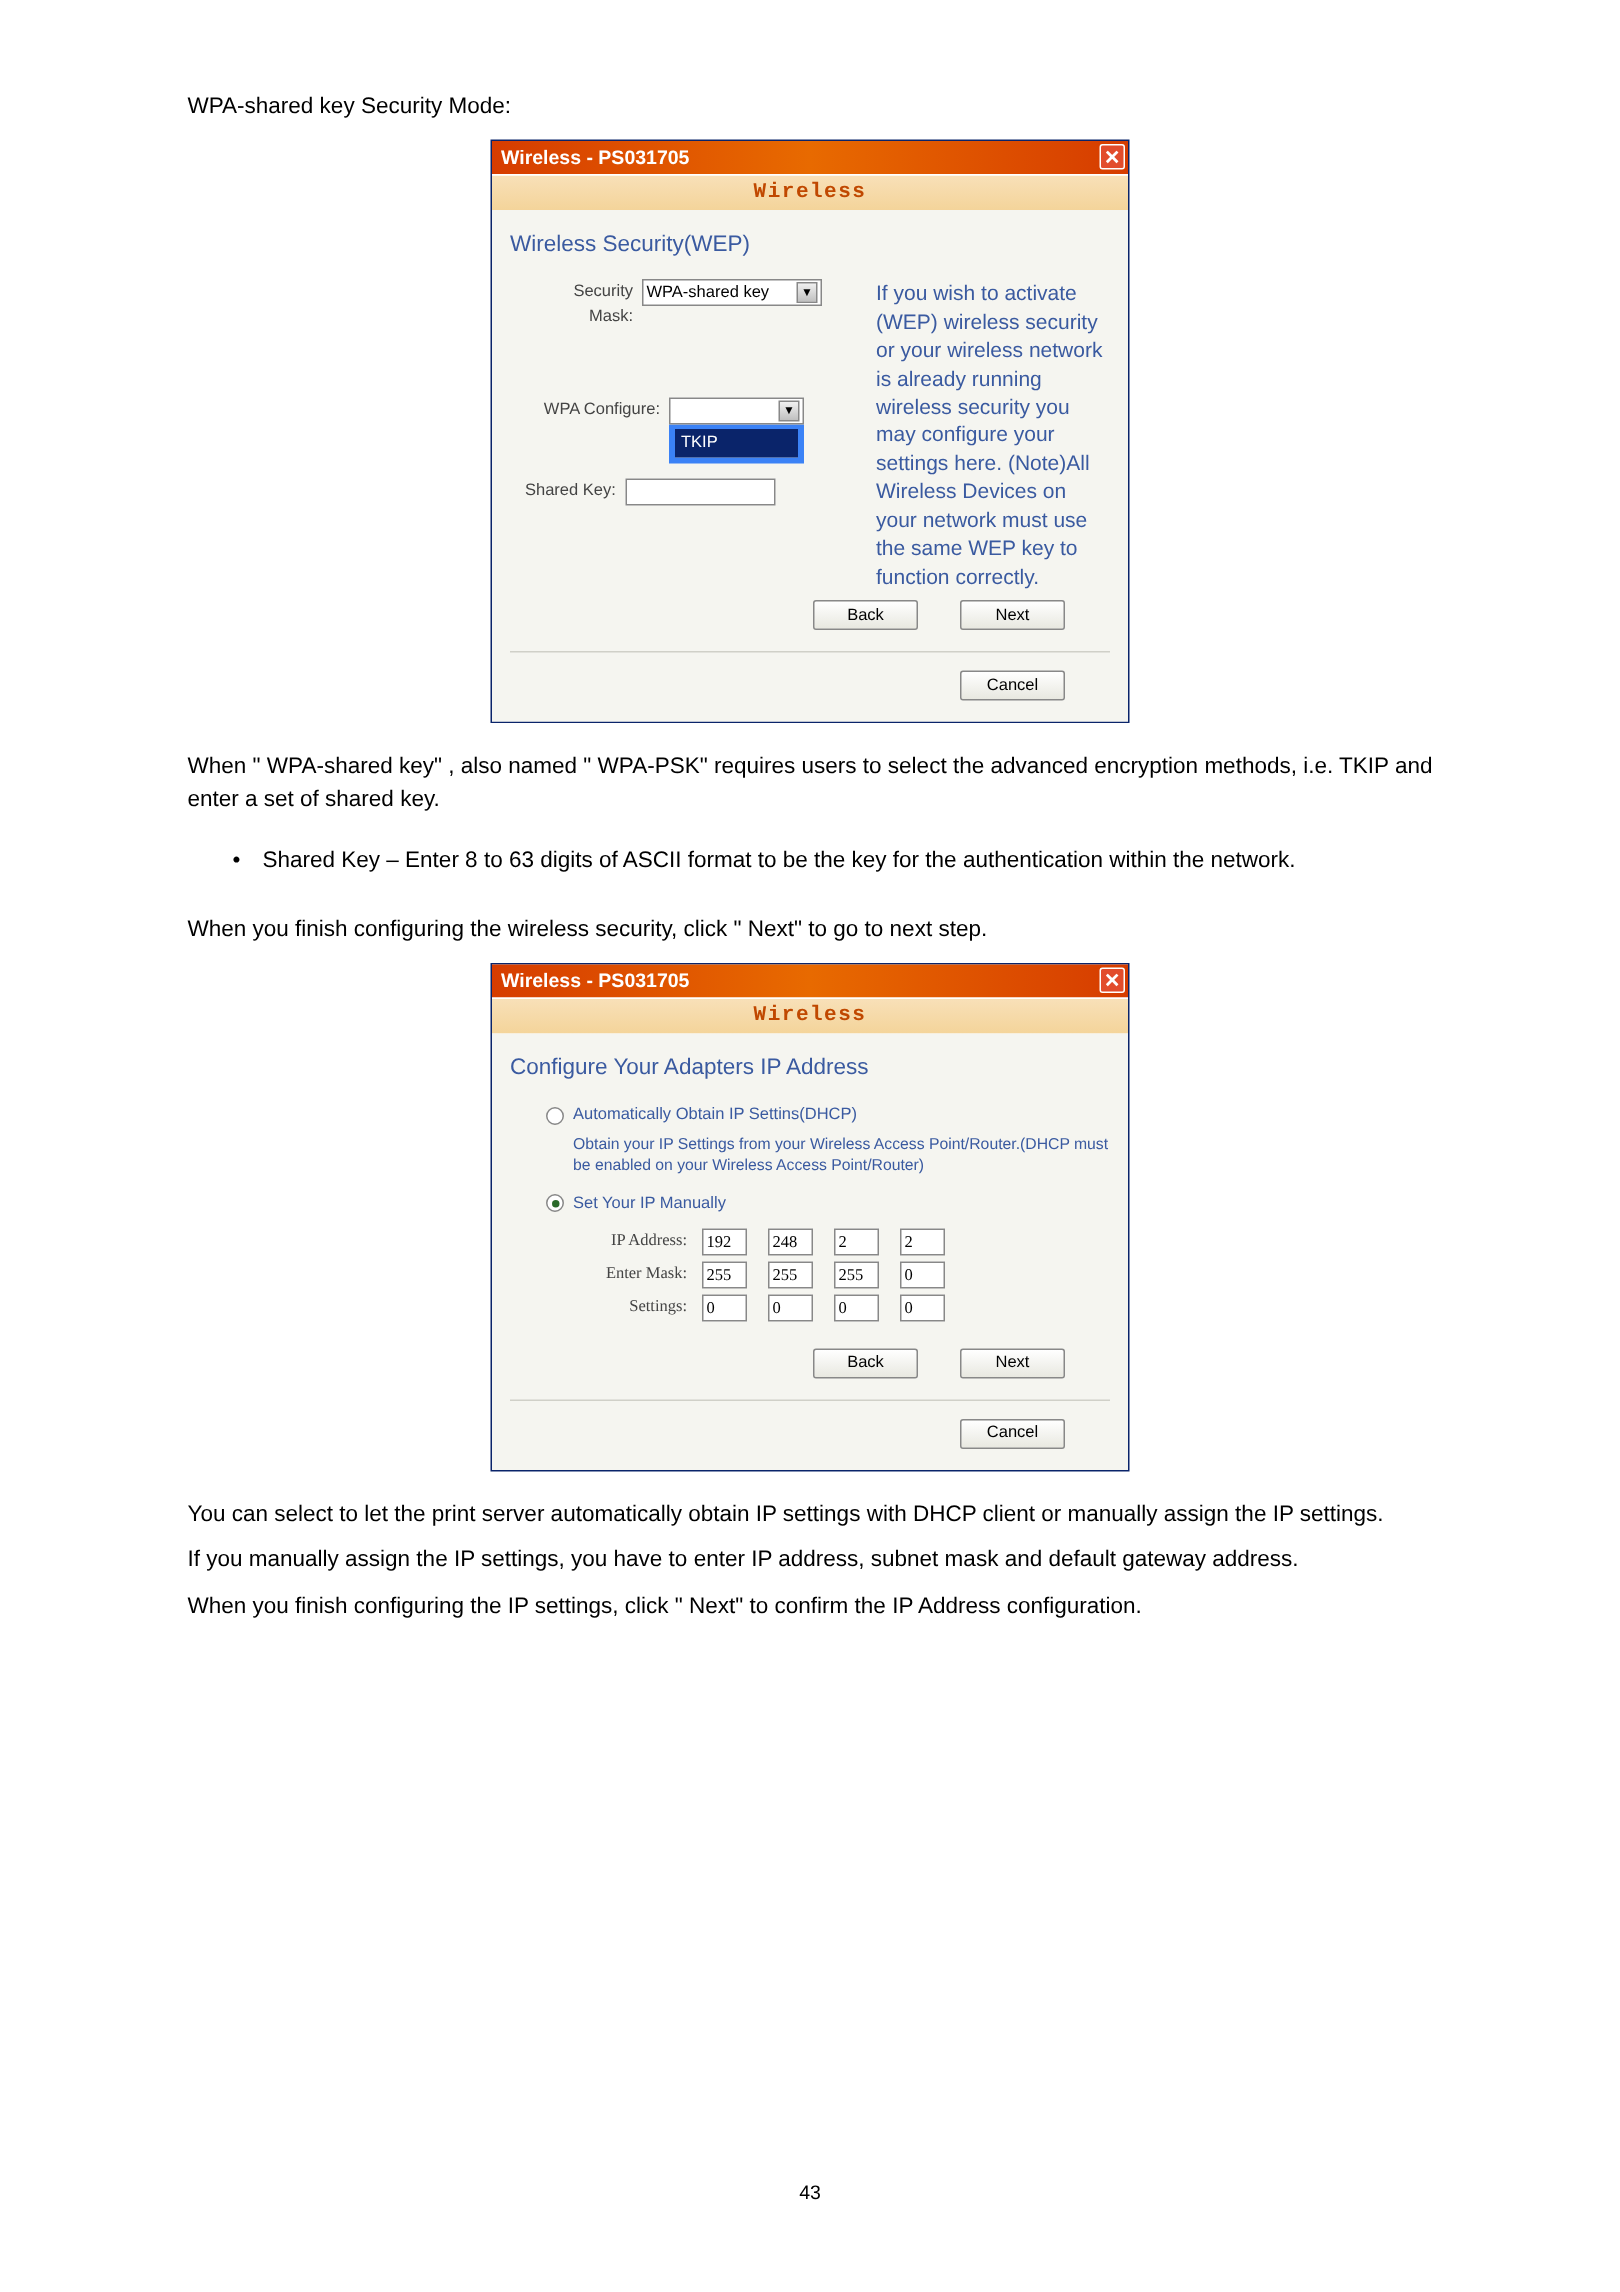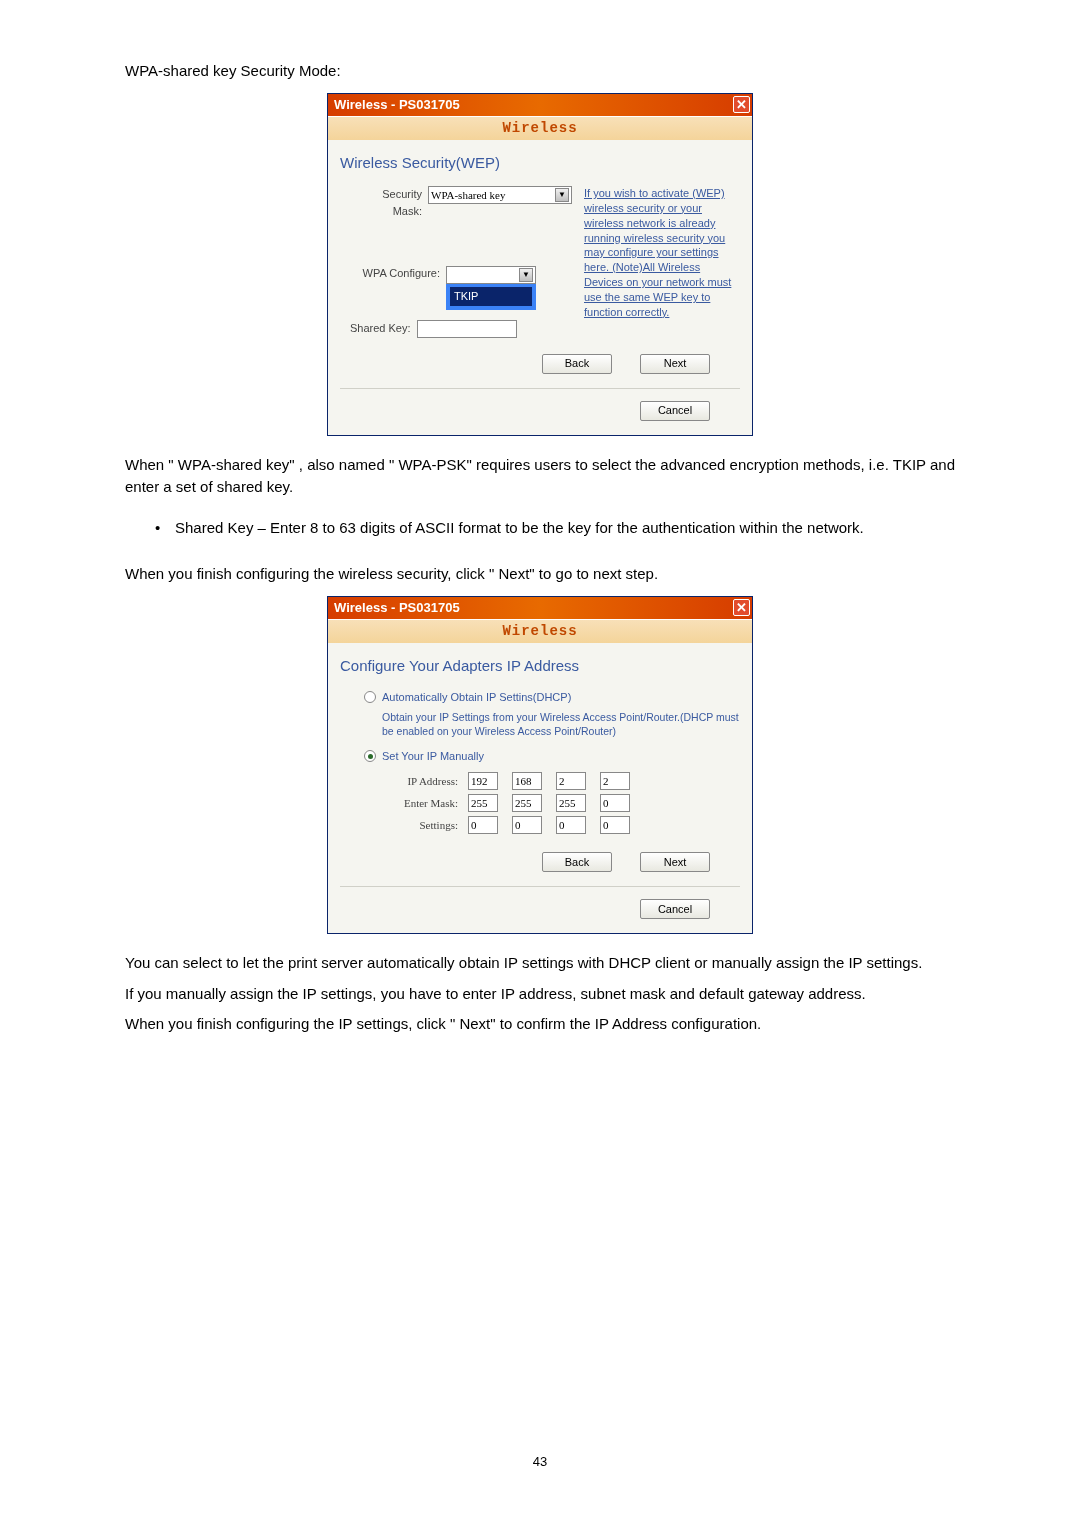--- a/index.html
+++ b/index.html
@@ -130,24 +130,23 @@
       border: 1px solid #888;
       background: #fff;
       height: 18px;
       font-size: 11px;
       padding: 0 2px;
       width: 30px;
       text-align: left;
     }
     .help-text {
       color: #3a5aa0;
-      font-size: 11px;
+      font-size: 14px;
       line-height: 1.35;
       width: 160px;
-      text-decoration: underline;
     }
     .button-row {
       display: flex;
       justify-content: flex-end;
       gap: 28px;
       padding: 6px 30px 14px 0;
     }
     .footer-row {
       border-top: 1px solid #d0d0c8;
       display: flex;
@@ -240,21 +239,21 @@
   </div>
   <div class="banner">
     <span class="banner-text">Wireless</span>
   </div>
   <div class="dialog-body">
     <div class="section-title">Wireless Security(WEP)</div>
     <div class="row1-container">
       <div class="left-col">
         <div class="form-row">
           <span class="form-label" style="width:72px;">Security Mask:</span>
-          <span class="select-box" style="width:144px;font-family:Liberation Serif, serif;">
+          <span class="select-box" style="width:120px;">
             <span>WPA-shared key</span>
             <span class="select-arrow">▼</span>
           </span>
         </div>
         <div style="height:34px;"></div>
         <div class="form-row" style="align-items:flex-start;">
           <span class="form-label" style="width:90px;margin-top:2px;">WPA Configure:</span>
           <div>
             <span class="select-box" style="width:90px;">
               <span></span>
@@ -309,21 +308,21 @@
       <div class="radio-row">
         <span class="radio-circle">
             <span class="radio-dot"></span>
           </span>
         <span>Set Your IP Manually</span>
       </div>
     </div>
     <div class="ip-grid">
       <span class="ip-label">IP Address:</span>
       <span class="input-box">192</span>
-      <span class="input-box">168</span>
+      <span class="input-box">248</span>
       <span class="input-box">2</span>
       <span class="input-box">2</span>
 
       <span class="ip-label">Enter Mask:</span>
       <span class="input-box">255</span>
       <span class="input-box">255</span>
       <span class="input-box">255</span>
       <span class="input-box">0</span>
 
       <span class="ip-label">Settings:</span>

